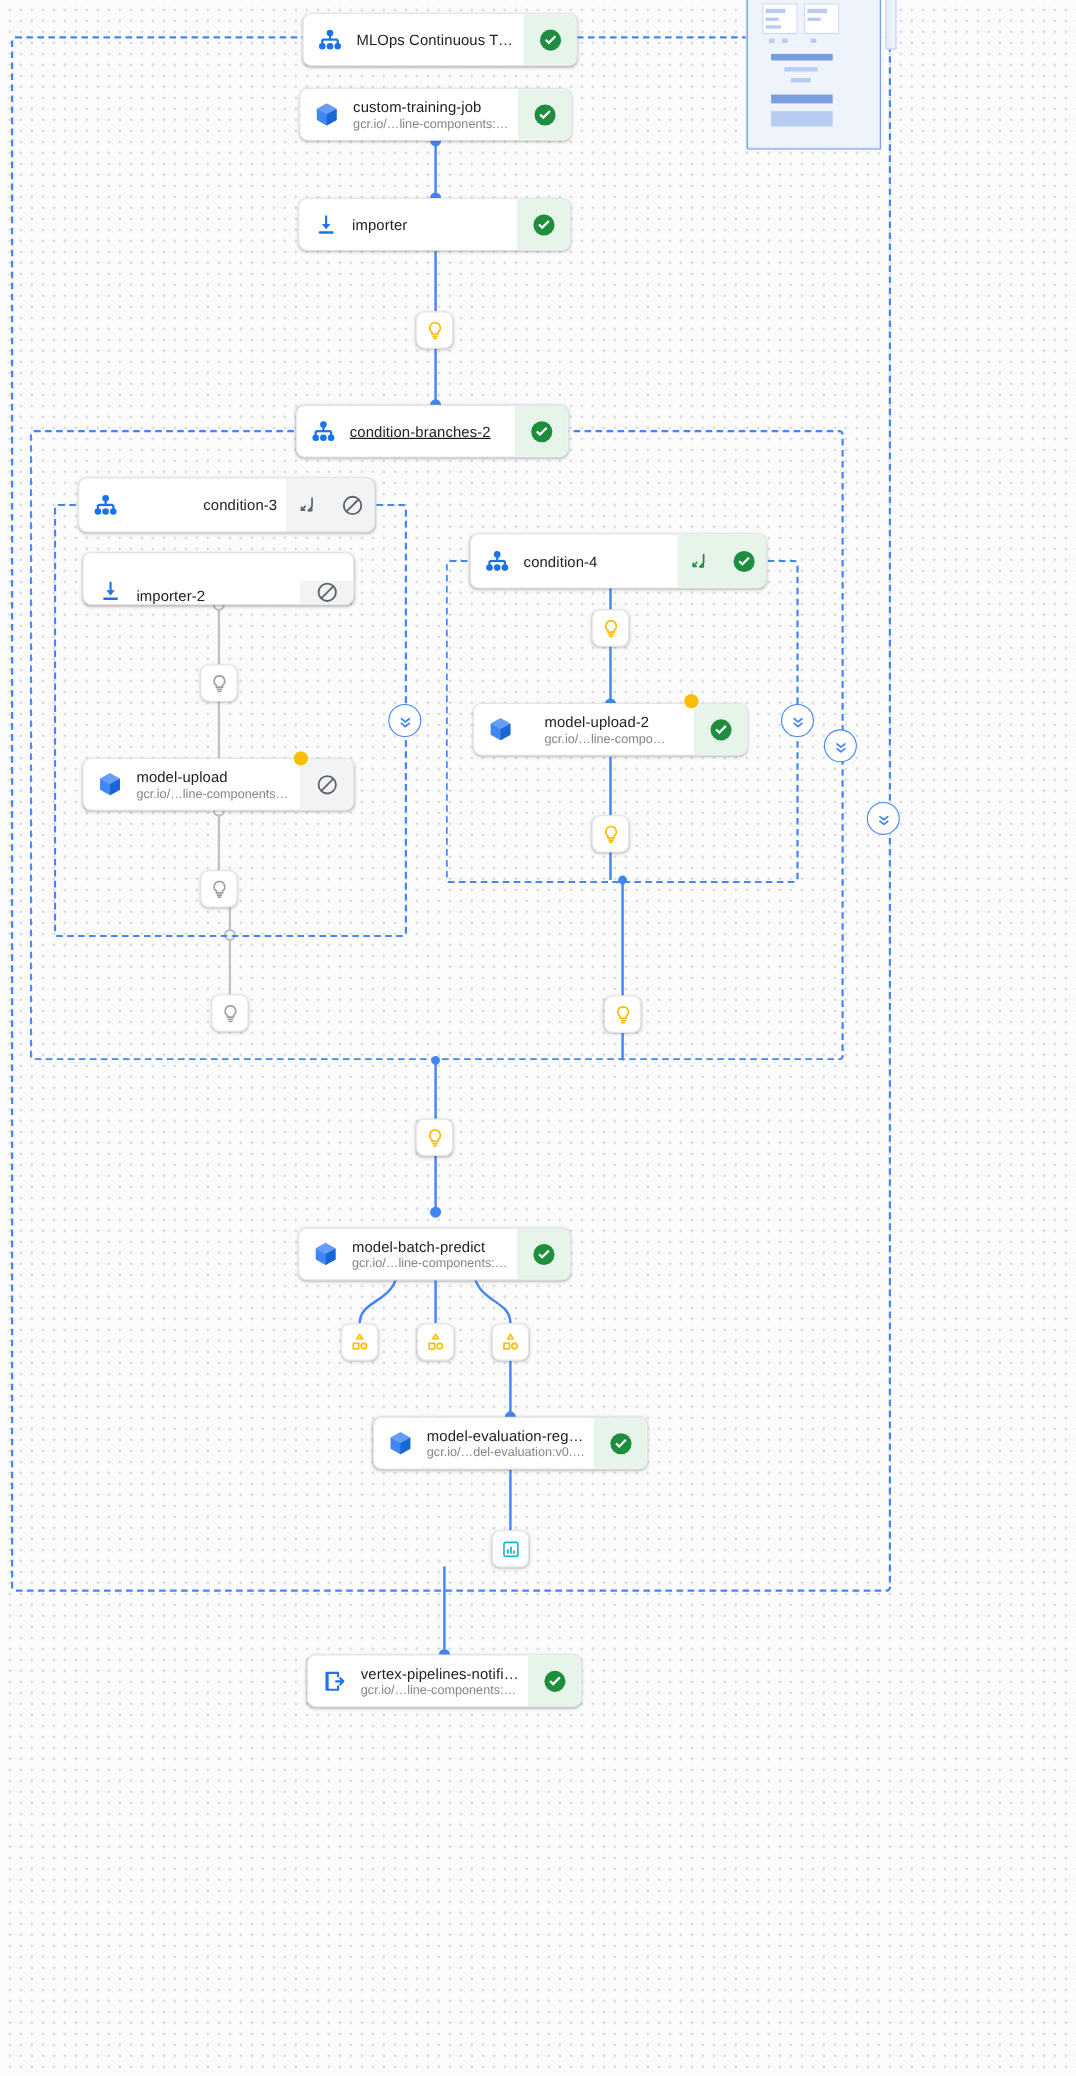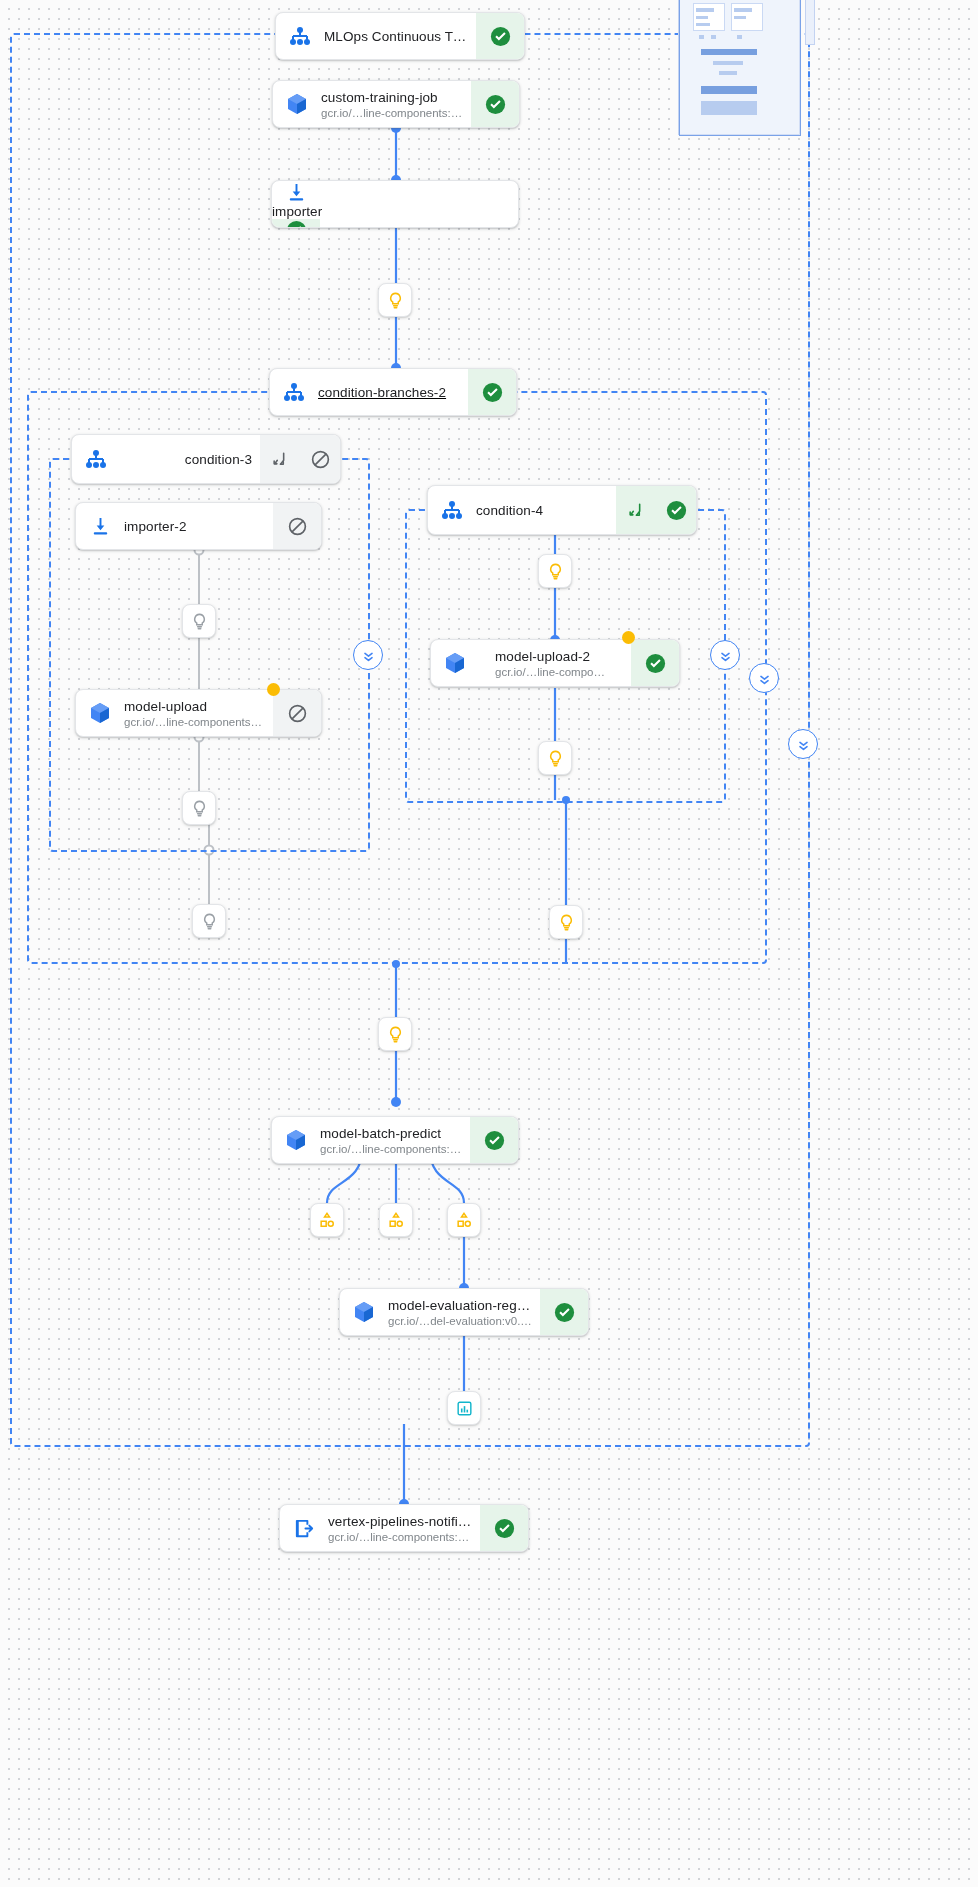--- a/index.html
+++ b/index.html
@@ -166,21 +166,21 @@
       <span class="sub">gcr.io/…line-components:2.6.0</span>
     </span>
     <span class="badge ok">
       <svg width="23" height="23" viewBox="0 0 24 24">
           <circle cx="12" cy="12" r="10" fill="#1e8e3e"></circle>
           <path d="M10.3 16.1 6.6 12.4l1.5-1.5 2.2 2.2 5.6-5.6 1.5 1.5z" fill="#fff"></path>
         </svg>
     </span>
   </div>
 
-  <div class="node" style="left:271px;top:180px;width:248px;height:48px;flex-direction:column;">
+  <div class="node" style="left:271px;top:180px;width:248px;height:48px;">
     <span class="ico">
       <svg width="23" height="23" viewBox="0 0 24 24" fill="#1a73e8">
           <path d="M11 3h2v8h3l-4 5-4-5h3z"></path>
           <rect x="5" y="18" width="14" height="2.4" rx="1"></rect>
         </svg>
     </span>
     <span class="labels">
       <span class="title reg">importer</span>
     </span>
     <span class="badge ok">
@@ -240,21 +240,21 @@
       </svg>
     </span>
     <span class="badge2">
       <svg width="21" height="21" viewBox="0 0 24 24" fill="none" stroke="#5f6368" stroke-width="1.9">
           <circle cx="12" cy="12" r="9"></circle>
           <line x1="5.8" y1="18.2" x2="18.2" y2="5.8"></line>
         </svg>
     </span>
   </div>
 
-  <div class="node" style="left:75px;top:502px;width:247px;height:48px;">
+  <div class="node" style="left:75px;top:502px;width:247px;height:48px;align-items:flex-end;">
     <span class="ico">
       <svg width="23" height="23" viewBox="0 0 24 24" fill="#1a73e8">
           <path d="M11 3h2v8h3l-4 5-4-5h3z"></path>
           <rect x="5" y="18" width="14" height="2.4" rx="1"></rect>
         </svg>
     </span>
     <span class="labels">
       <span class="title reg">importer-2</span>
     </span>
     <span class="badge plain">

